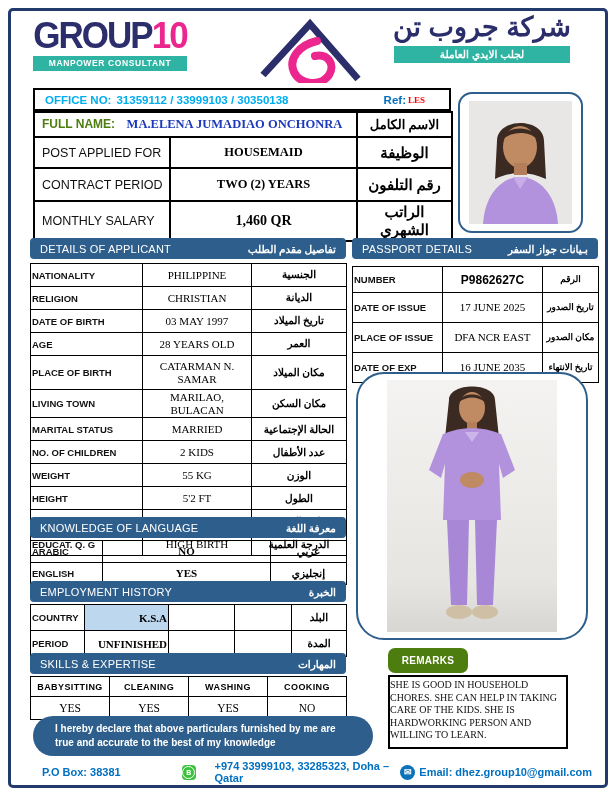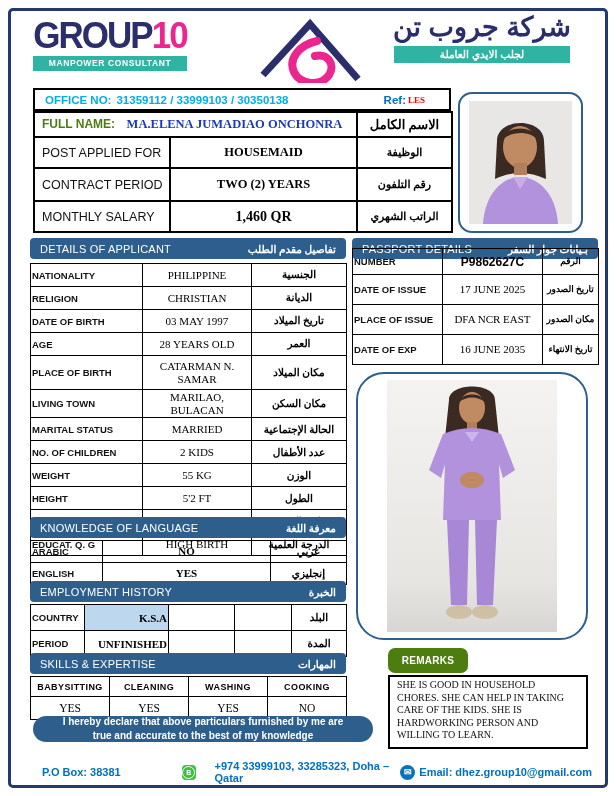--- a/index.html
+++ b/index.html
@@ -30,21 +30,21 @@
   .office .ref{color:#0070c0;margin-right:2px;}
   .office .refv{color:#ff0000;font-size:9px;font-family:"Liberation Serif",serif;margin-right:14px;}
 
   
   table.t{border-collapse:collapse;table-layout:fixed;}
   table.t td{border:1.5px solid #000;overflow:hidden;}
   table.sum{position:absolute;left:33px;top:111px;width:418px;}
   table.sum td{border:2px solid #000;}
   .sumlbl{font-size:12.5px;color:#111;padding-left:7px;font-family:"Liberation Sans",sans-serif;}
   .sumval{font-family:"Liberation Serif",serif;font-weight:700;font-size:12.5px;text-align:center;}
-  .sumar{font-family:"Liberation Serif",serif;font-weight:700;font-size:11px;text-align:center;direction:rtl;}
+  .sumar{font-family:"Liberation Serif",serif;font-weight:700;font-size:15px;text-align:center;direction:rtl;}
   .fullname-lbl{font-weight:700;font-size:12px;color:#4d7c0f;}
   .fullname-val{font-family:"Liberation Serif",serif;font-weight:700;font-size:12.5px;color:#1c39bb;margin-left:8px;}
 
   .lbl{font-weight:700;font-size:9.5px;color:#111;}
   .val{font-family:"Liberation Serif",serif;font-size:11px;text-align:center;line-height:1.15;}
   .ar{font-family:"Liberation Serif",serif;font-weight:700;font-size:10.5px;text-align:center;direction:rtl;line-height:1.1;}
 
   
   .bar{position:absolute;left:30px;width:316px;height:21px;background:#2e5f8c;border-radius:4px;
        display:flex;align-items:center;justify-content:space-between;padding:0 10px;box-sizing:border-box;}
@@ -61,45 +61,45 @@
 
   table.emp{position:absolute;left:30px;top:604px;width:316px;}
   table.emp td{height:23px;}
   .ksa{background:#bdd7ee;font-weight:700;}
   .empv{font-family:"Liberation Serif",serif;font-weight:700;font-size:11px;text-align:right;}
 
   table.skills{position:absolute;left:30px;top:676px;width:316px;}
   .skh{font-weight:700;font-size:9px;text-align:center;letter-spacing:.4px;height:17px;}
   .skv{font-family:"Liberation Serif",serif;font-size:11.5px;text-align:center;height:20px;}
 
-  .declaration{position:absolute;left:33px;top:716px;width:340px;height:26px;background:#2e5f8c;
+  .declaration{position:absolute;left:33px;top:716px;width:340px;height:40px;background:#2e5f8c;
                border-radius:20px;color:#fff;font-weight:700;font-size:10px;display:flex;
-               align-items:center;justify-content:center;text-align:center;padding:0 22px;
+               align-items:center;justify-content:center;padding:0 22px;
                box-sizing:border-box;line-height:1.45;}
 
   
   .bar-passport{left:352px;width:246px;}
-  table.passport{position:absolute;left:352px;top:248px;width:246px;}
+  table.passport{position:absolute;left:352px;top:266px;width:246px;}
   table.passport td{height:27px;}
   table.passport tr.first td{height:23px;}
   .ppnum{font-weight:700;font-size:12px;font-family:"Liberation Sans",sans-serif;text-align:center;}
   .ppar{font-size:9px;}
 
   .photo-portrait{position:absolute;left:458px;top:92px;width:121px;height:137px;
                   border:2px solid #2e5f8c;border-radius:14px;display:flex;align-items:center;
                   justify-content:center;background:#fff;}
   .photo-body{position:absolute;left:356px;top:372px;width:228px;height:264px;
               border:2px solid #2e5f8c;border-radius:28px;display:flex;align-items:center;
               justify-content:center;background:#fff;}
 
   .remarks-badge{position:absolute;left:388px;top:648px;width:80px;height:25px;background:#4d7c0f;
                  border-radius:7px;color:#fff;font-weight:700;font-size:10px;display:flex;
                  align-items:center;justify-content:center;letter-spacing:.3px;}
-  .remarks-box{position:absolute;left:388px;top:675px;width:200px;height:74px;border:2px solid #000;
-               box-sizing:border-box;padding:2px 7px;font-family:"Liberation Serif",serif;
+  .remarks-box{position:absolute;left:388px;top:675px;width:180px;height:74px;border:2px solid #000;
+               box-sizing:border-box;padding:2px 0;font-family:"Liberation Serif",serif;
                font-size:10px;line-height:1.25;color:#111;}
 
   
   .footer{position:absolute;left:42px;right:24px;top:760px;display:flex;align-items:center;
           color:#0070c0;font-weight:700;font-size:11px;}
   .f-po{width:140px;}
   .f-phone{flex:1;display:flex;align-items:center;gap:19px;}
   .f-email{display:flex;align-items:center;gap:4px;}
   .botim{width:15px;height:15px;background:#3dc03d;border-radius:4px;color:#fff;font-size:8px;
          font-weight:700;display:flex;align-items:center;justify-content:center;}

